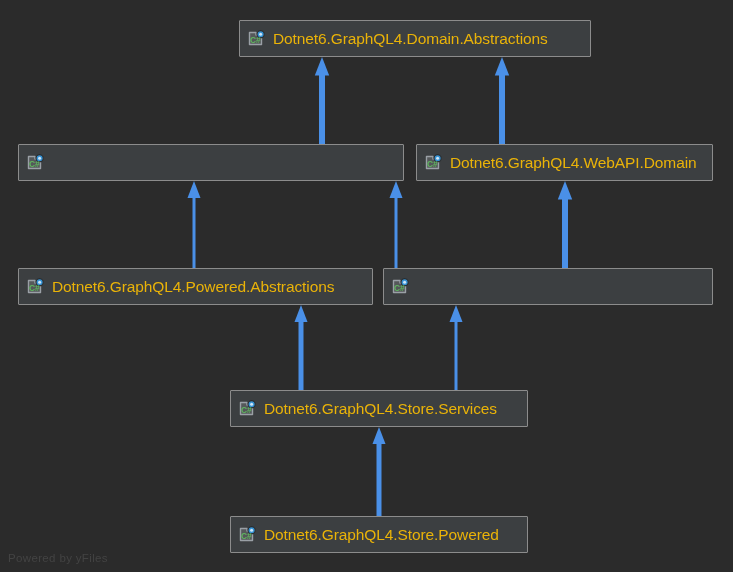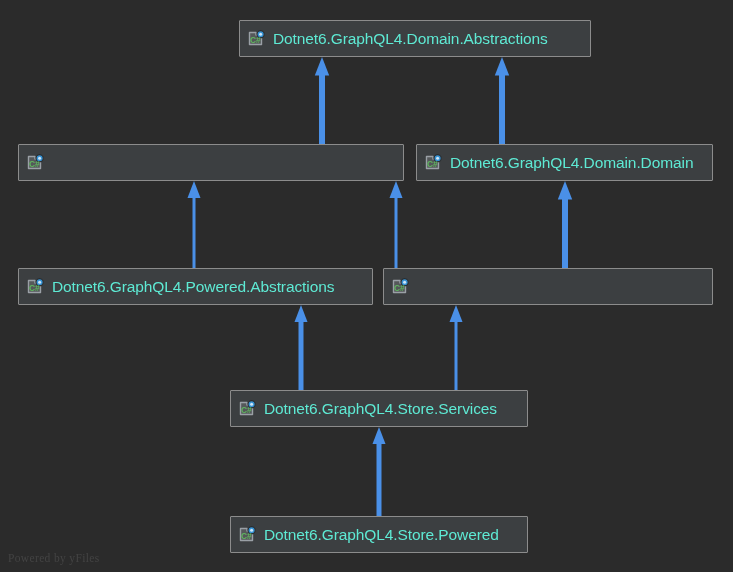--- a/index.html
+++ b/index.html
@@ -44,34 +44,34 @@
   .node-icon {
     flex: 0 0 auto;
     width: 19px;
     height: 19px;
     margin-right: 7px;
     position: relative;
     display: block;
   }
   .node-icon svg { display: block; }
   .node-label {
-    color: #5eead4;
+    color: #eab308;
     font-size: 15.5px;
     line-height: 19px;
     letter-spacing: -0.1px;
     font-family: "Liberation Sans", sans-serif;
   }
   .watermark {
     position: absolute;
     left: 8px;
     bottom: 8px;
     color: #434343;
     font-size: 11.5px;
     letter-spacing: 0.35px;
-    font-family: Liberation Serif, serif;
+    font-family: Liberation Sans, sans-serif;
     z-index: 2;
     user-select: none;
   }
 </style>
 </head>
 <body>
 
 <div id="diagram">
 
   <svg id="edge-layer" width="733" height="572" viewBox="0 0 733 572">
@@ -133,21 +133,21 @@
   </div>
       <div class="node" style="left: 416px; top: 144px; width: 297px; height: 37px;">
     <span class="node-icon">
       <svg width="19" height="19" viewBox="0 0 19 19">
         <path d="M2.5 3.5 H9 V6 H14.5 V15.5 H2.5 Z" fill="#55585a" stroke="#9aa0a6" stroke-width="1.4" stroke-linejoin="round"></path>
         <circle cx="13.6" cy="5.2" r="3.6" fill="#3592d4" stroke="#2b2b2b" stroke-width="1.1"></circle>
         <circle cx="13.6" cy="5.2" r="1.5" fill="#cfe6f7"></circle>
         <text x="8.3" y="14.2" font-family="'Liberation Sans', sans-serif" font-size="8.4" font-weight="bold" fill="#5fb85f" text-anchor="middle">C#</text>
       </svg>
     </span>
-    <span class="node-label">Dotnet6.GraphQL4.Domain.Domain</span>
+    <span class="node-label">Dotnet6.GraphQL4.WebAPI.Domain</span>
   </div>
       <div class="node" style="left: 18px; top: 268px; width: 355px; height: 37px;">
     <span class="node-icon">
       <svg width="19" height="19" viewBox="0 0 19 19">
         <path d="M2.5 3.5 H9 V6 H14.5 V15.5 H2.5 Z" fill="#55585a" stroke="#9aa0a6" stroke-width="1.4" stroke-linejoin="round"></path>
         <circle cx="13.6" cy="5.2" r="3.6" fill="#3592d4" stroke="#2b2b2b" stroke-width="1.1"></circle>
         <circle cx="13.6" cy="5.2" r="1.5" fill="#cfe6f7"></circle>
         <text x="8.3" y="14.2" font-family="'Liberation Sans', sans-serif" font-size="8.4" font-weight="bold" fill="#5fb85f" text-anchor="middle">C#</text>
       </svg>
     </span>

